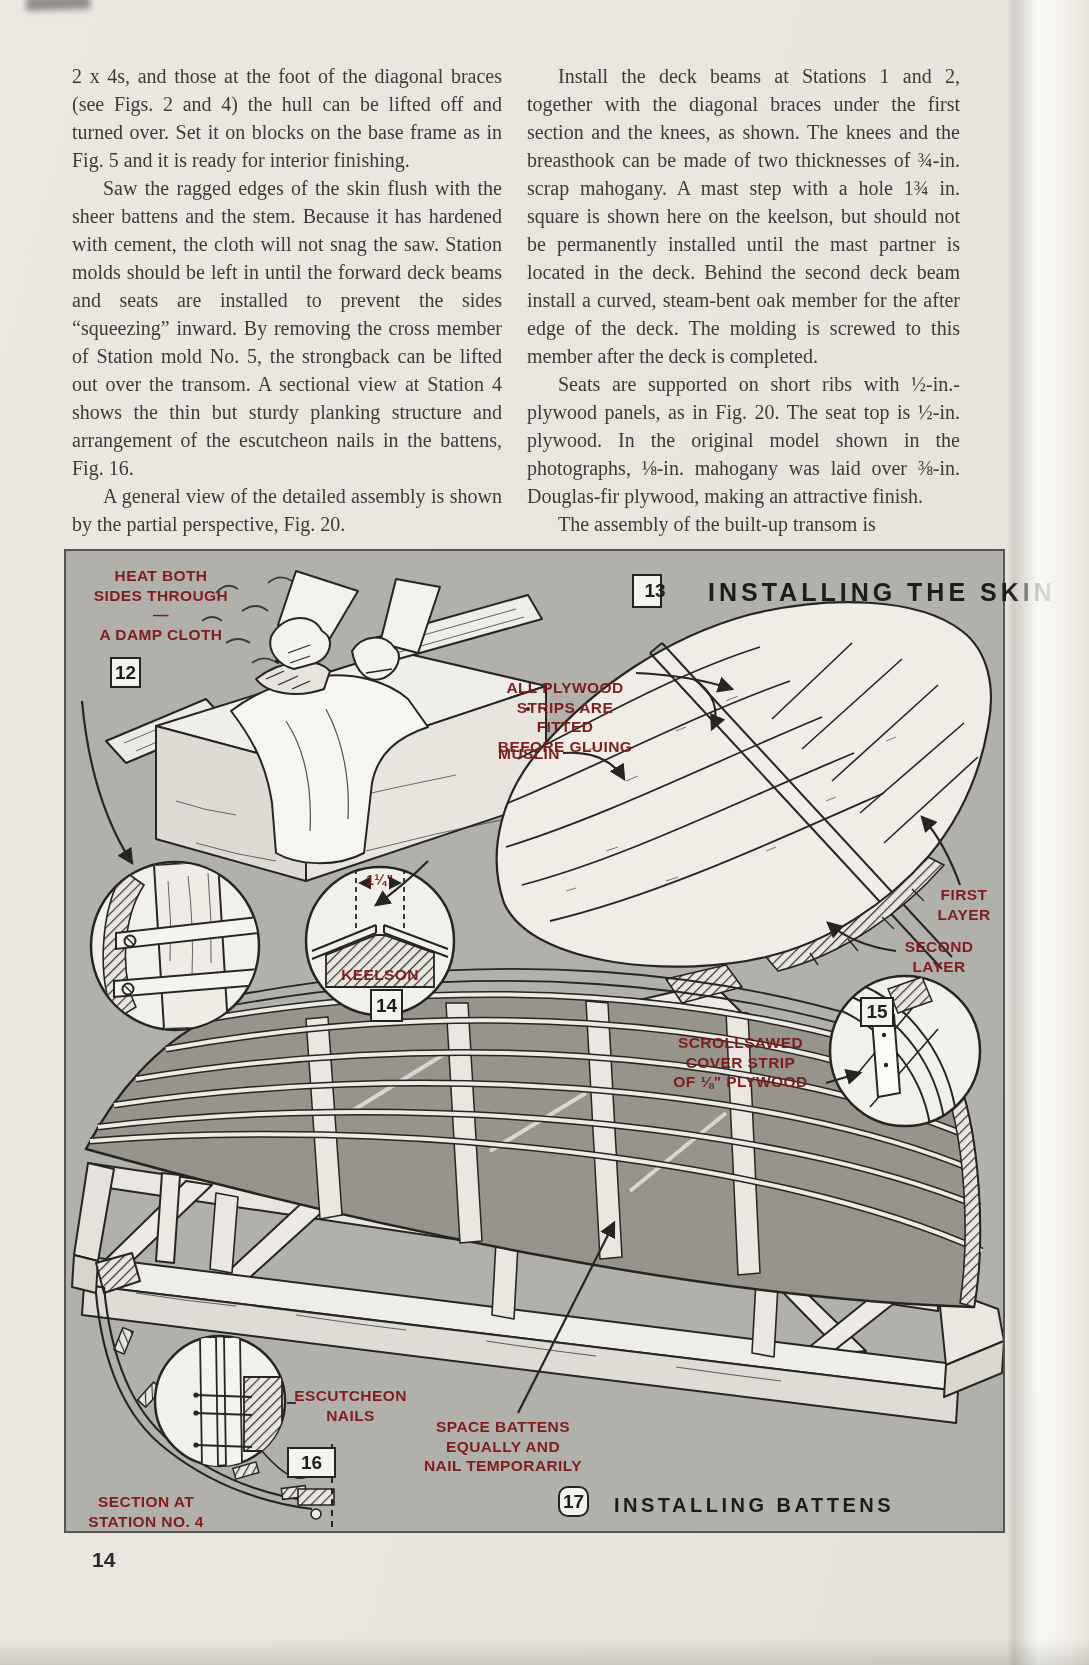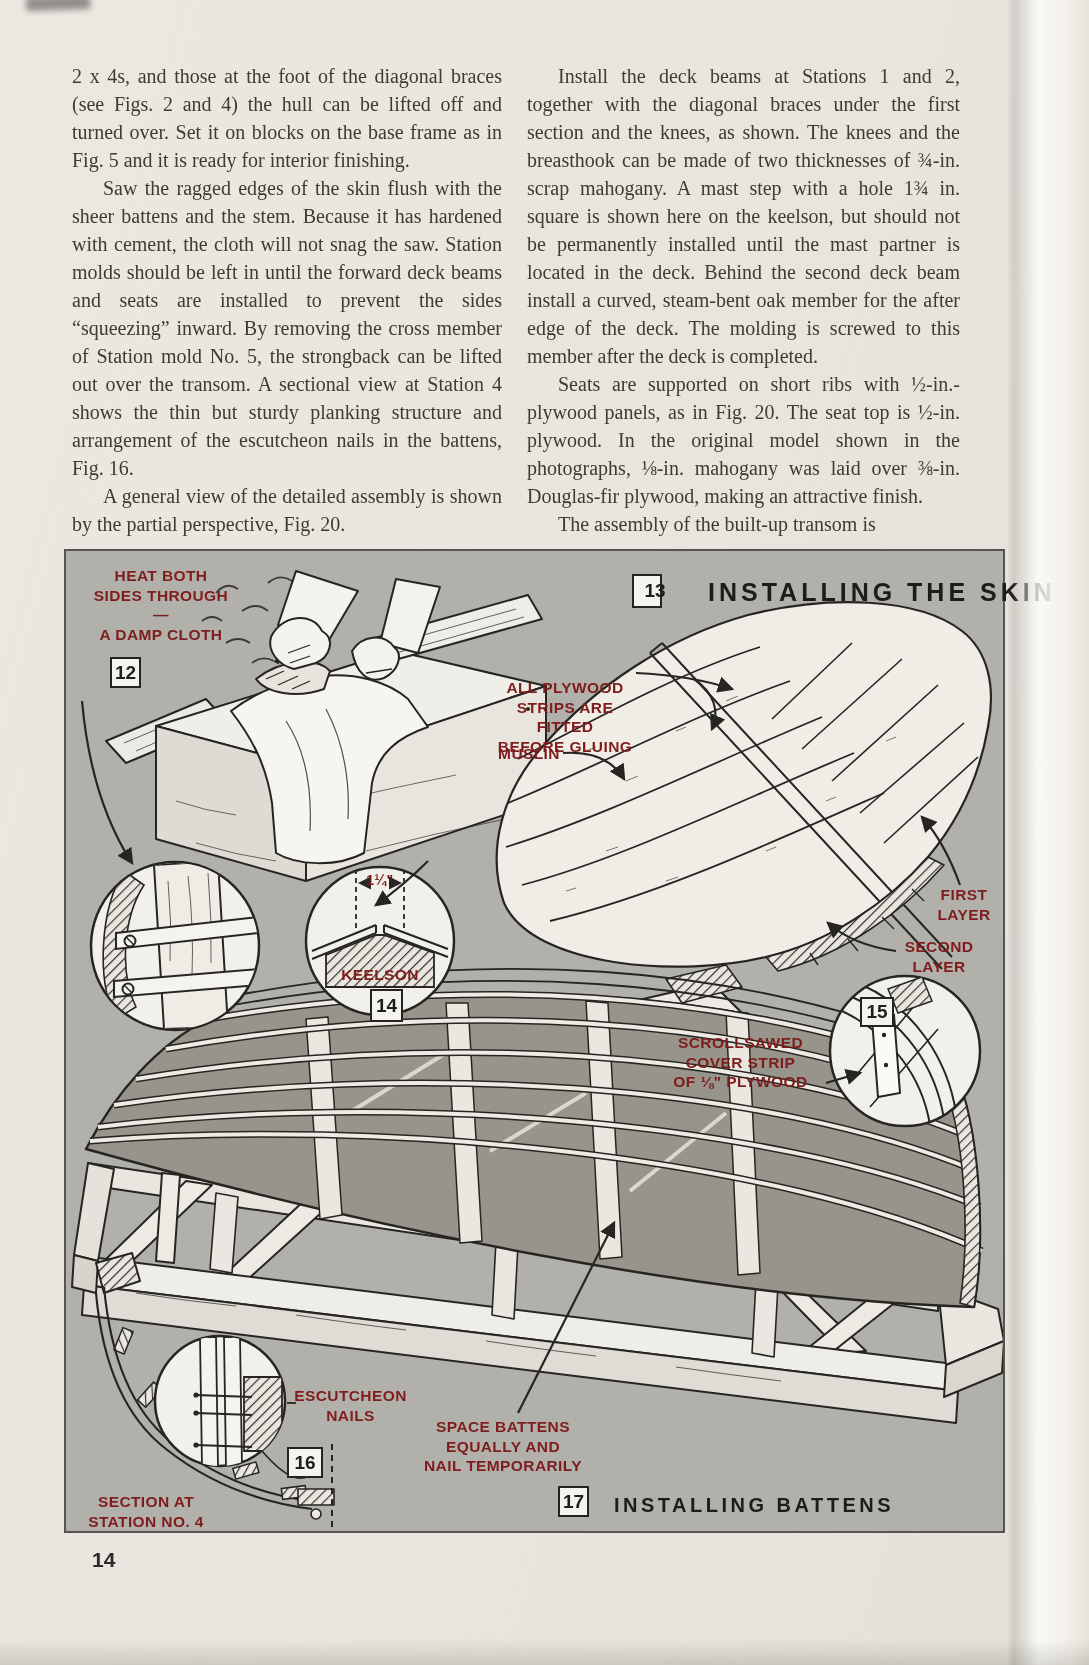--- a/index.html
+++ b/index.html
@@ -299,27 +299,27 @@
     <div class="lbl" style="left:274px;top:414px;width:80px;">KEELSON</div>
     <div class="figbox" style="left:304px;top:438px;width:33px;height:33px;">14</div>
 
     <div class="figbox" style="left:794px;top:446px;width:34px;height:30px;">15</div>
     <div class="lbl" style="left:592px;top:482px;width:165px;">SCROLLSAWED
 COVER STRIP
 OF ⅛" PLYWOOD</div>
 
     <div class="lbl" style="left:212px;top:835px;width:145px;">ESCUTCHEON
 NAILS</div>
-    <div class="figbox" style="left:221px;top:896px;width:36px;height:31px;">16</div>
+    <div class="figbox" style="left:221px;top:896px;width:49px;height:31px;">16</div>
     <div class="lbl" style="left:14px;top:941px;width:132px;">SECTION AT
 STATION NO. 4</div>
 
     <div class="lbl" style="left:352px;top:866px;width:170px;">SPACE BATTENS
 EQUALLY AND
 NAIL TEMPORARILY</div>
-    <div class="figbox" style="left:492px;top:935px;width:31px;height:31px;">17</div>
+    <div class="figbox" style="left:492px;top:935px;width:31px;height:31px;border-radius:10px;">17</div>
     <div class="sec-title" style="left:548px;top:937px;font-size:20px;letter-spacing:3.5px;margin-top:6px;">INSTALLING BATTENS</div>
   </div>
 
   <div class="pageno">14</div>
   <div class="curl"></div>
   <div class="bshadow"></div>
 </div>
 
 </body></html>

